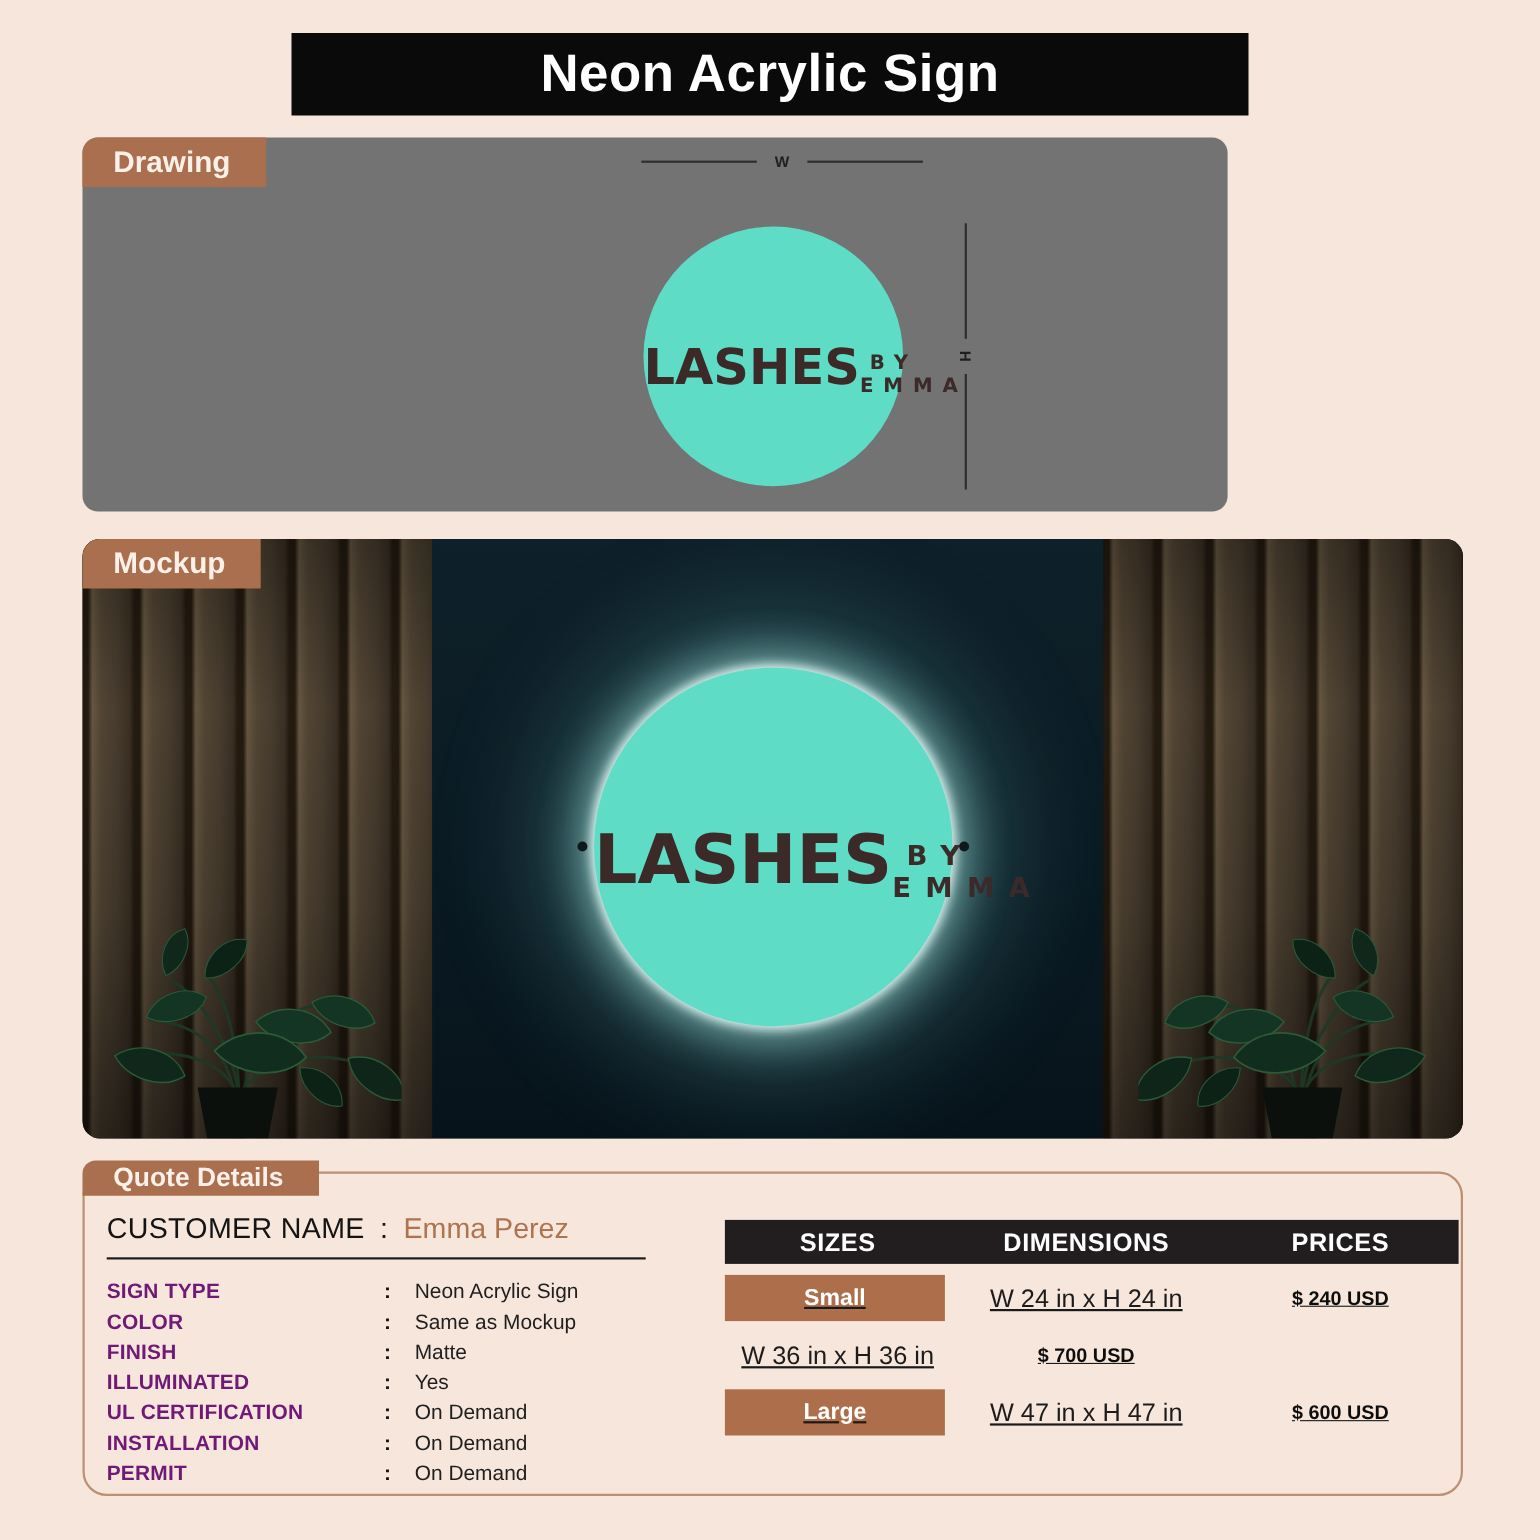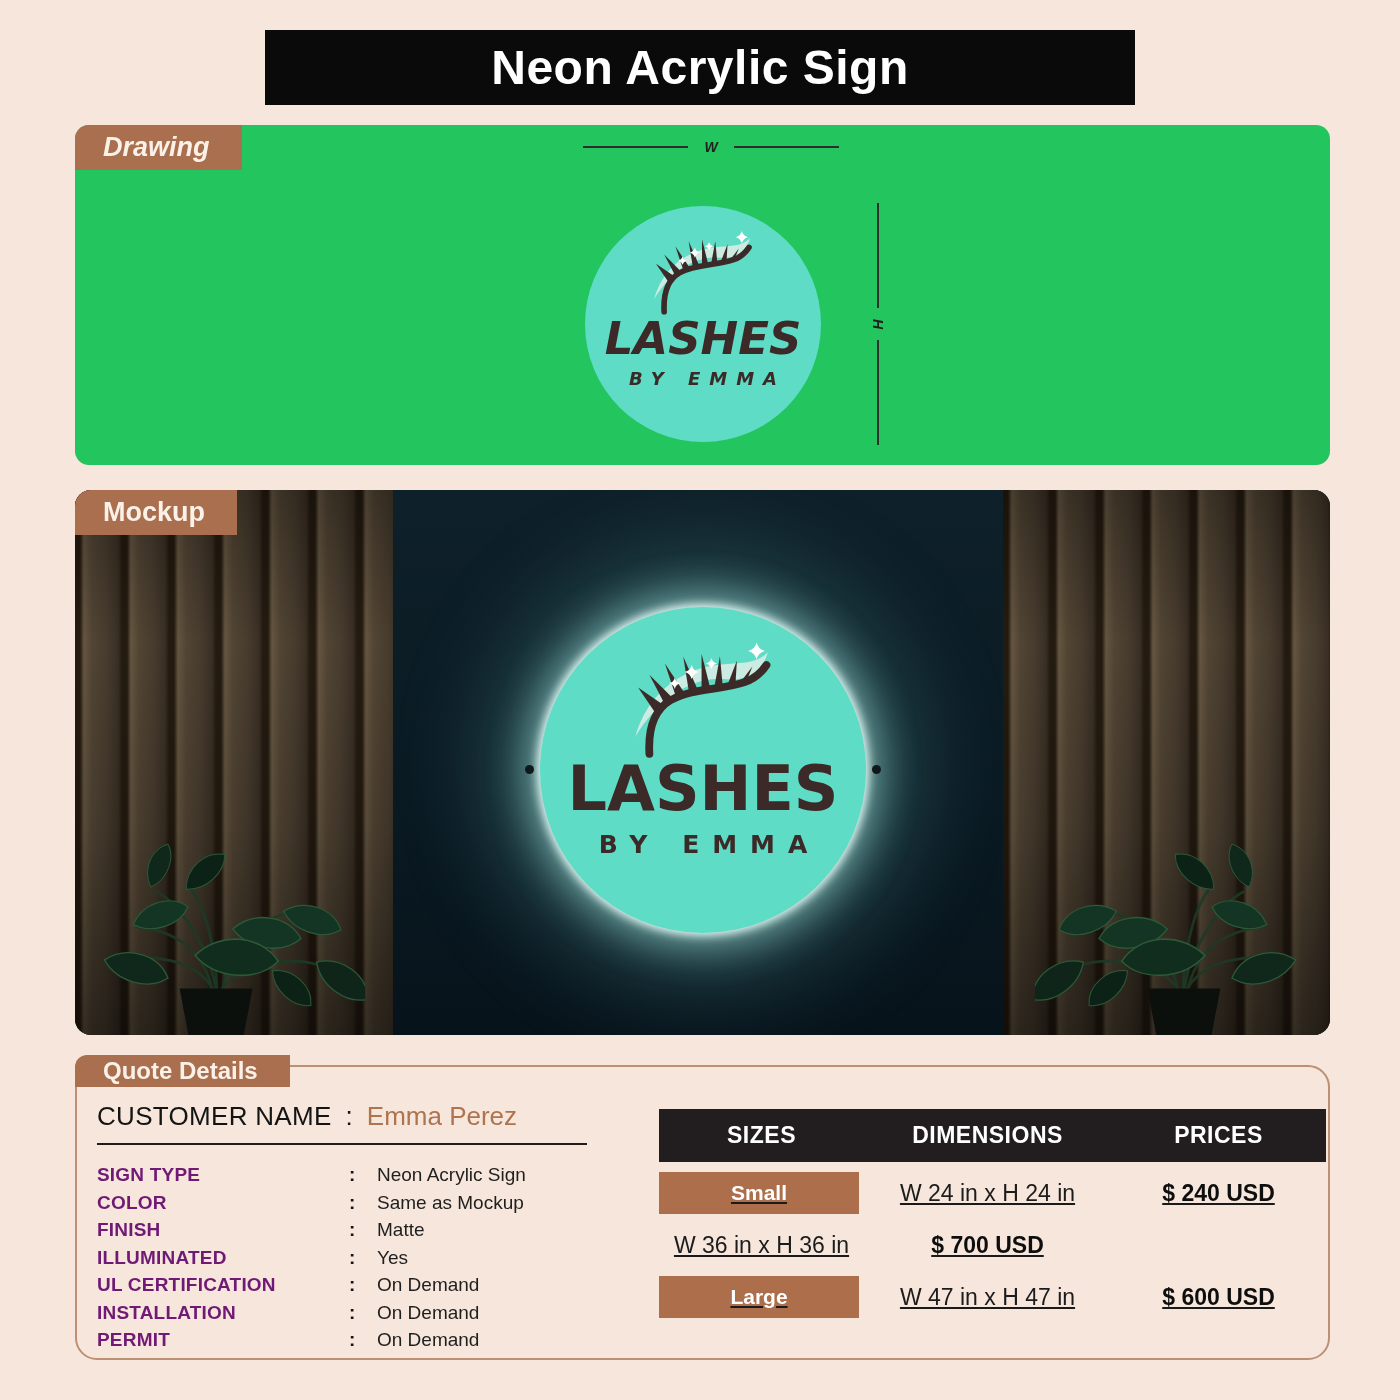--- a/index.html
+++ b/index.html
@@ -27,22 +27,22 @@
     background:#a96f4e; color:#fbf1e8;
     display:inline-flex; align-items:center;
     padding:0 32px 0 28px;
     font-size:27px; font-weight:bold;
     border-radius:14px 0 0 0;
     z-index:5; white-space:nowrap;
   }
 
   
   .drawing-panel {
-    left:75px; top:125px; width:1255px; height:340px;
-    background:#22c55e; border-radius:14px;font-style:italic;
+    left:75px; top:125px; width:1041px; height:340px;
+    background:#737373; border-radius:14px;
   }
   .dim-w {
     position:absolute; left:508px; top:14px; width:256px;
     display:flex; align-items:center;
   }
   .dim-w .line { flex:1; height:2px; background:#2e2e2e; }
   .dim-w .dim-label { margin:0 16px; font-size:14px; font-weight:bold; color:#1f1f1f; }
   .dim-h {
     position:absolute; left:795px; top:78px; height:242px; width:16px;
     display:flex; flex-direction:column; align-items:center;
@@ -50,21 +50,21 @@
   .dim-h .line { flex:1; width:2px; background:#2e2e2e; }
   .dim-h .dim-label {
     margin:8px 0; font-size:14px; font-weight:bold; color:#1f1f1f;
     transform:rotate(90deg);
   }
 
   
   .logo-circle {
     position:absolute; border-radius:50%;
     background:#5edcc5;
-    display:flex; flex-direction:column; align-items:center;
+    display:flex; flex-direction:row; align-items:center;
     font-family:"DejaVu Sans", sans-serif;
   }
   .logo-title { color:#3b2a27; font-weight:bold; line-height:1; letter-spacing:0px; }
   .logo-sub   { color:#3b2a27; font-weight:bold; }
 
   .logo-drawing { left:510px; top:81px; width:236px; height:236px; padding-top:24px; }
   .logo-drawing svg.lash { width:142px; height:92px; }
   .logo-drawing .logo-title { font-size:45px; margin-top:-6px; }
   .logo-drawing .logo-sub { font-size:18px; letter-spacing:9px; margin-top:7px; text-indent:9px; }
 
@@ -140,34 +140,34 @@
     font-size:19px; line-height:27.5px;
   }
   .field-label { font-weight:bold; color:#701a75; letter-spacing:.2px; }
   .field-colon { font-weight:bold; color:#141414; }
   .field-value { color:#1f1f1f; }
 
   
   .pricing { position:absolute; left:582px; top:42px; width:667px; }
   .pricing-header {
     display:grid; grid-template-columns:205px 1fr 215px;
-    background:#221e1f; color:#ffffff; height:53px; align-items:center;
+    background:#221e1f; color:#ffffff; height:40px; align-items:center;
     font-size:23px; font-weight:bold; letter-spacing:.5px; text-align:center;
   }
   .pricing-row {
     display:grid; grid-template-columns:205px 1fr 215px;
     align-items:center; margin-top:10px; height:42px;text-decoration:underline;
   }
   .size-btn {
     width:200px; height:42px; background:#ad6f4b; color:#ffffff;
     display:flex; align-items:center; justify-content:center;
     font-size:21px; font-weight:bold; border:none;
   }
   .dims-cell { text-align:center; font-size:23px; color:#1c1c1c; }
-  .price-cell { text-align:center; font-size:23px; font-weight:bold; color:#0e0e0e; }
+  .price-cell { text-align:center; font-size:18px; font-weight:bold; color:#0e0e0e; }
 </style>
 </head>
 <body>
 
 <div class="abs title-bar">
   <span>Neon Acrylic Sign</span>
 </div>
 
 <div class="abs drawing-panel">
   <div class="tab">

